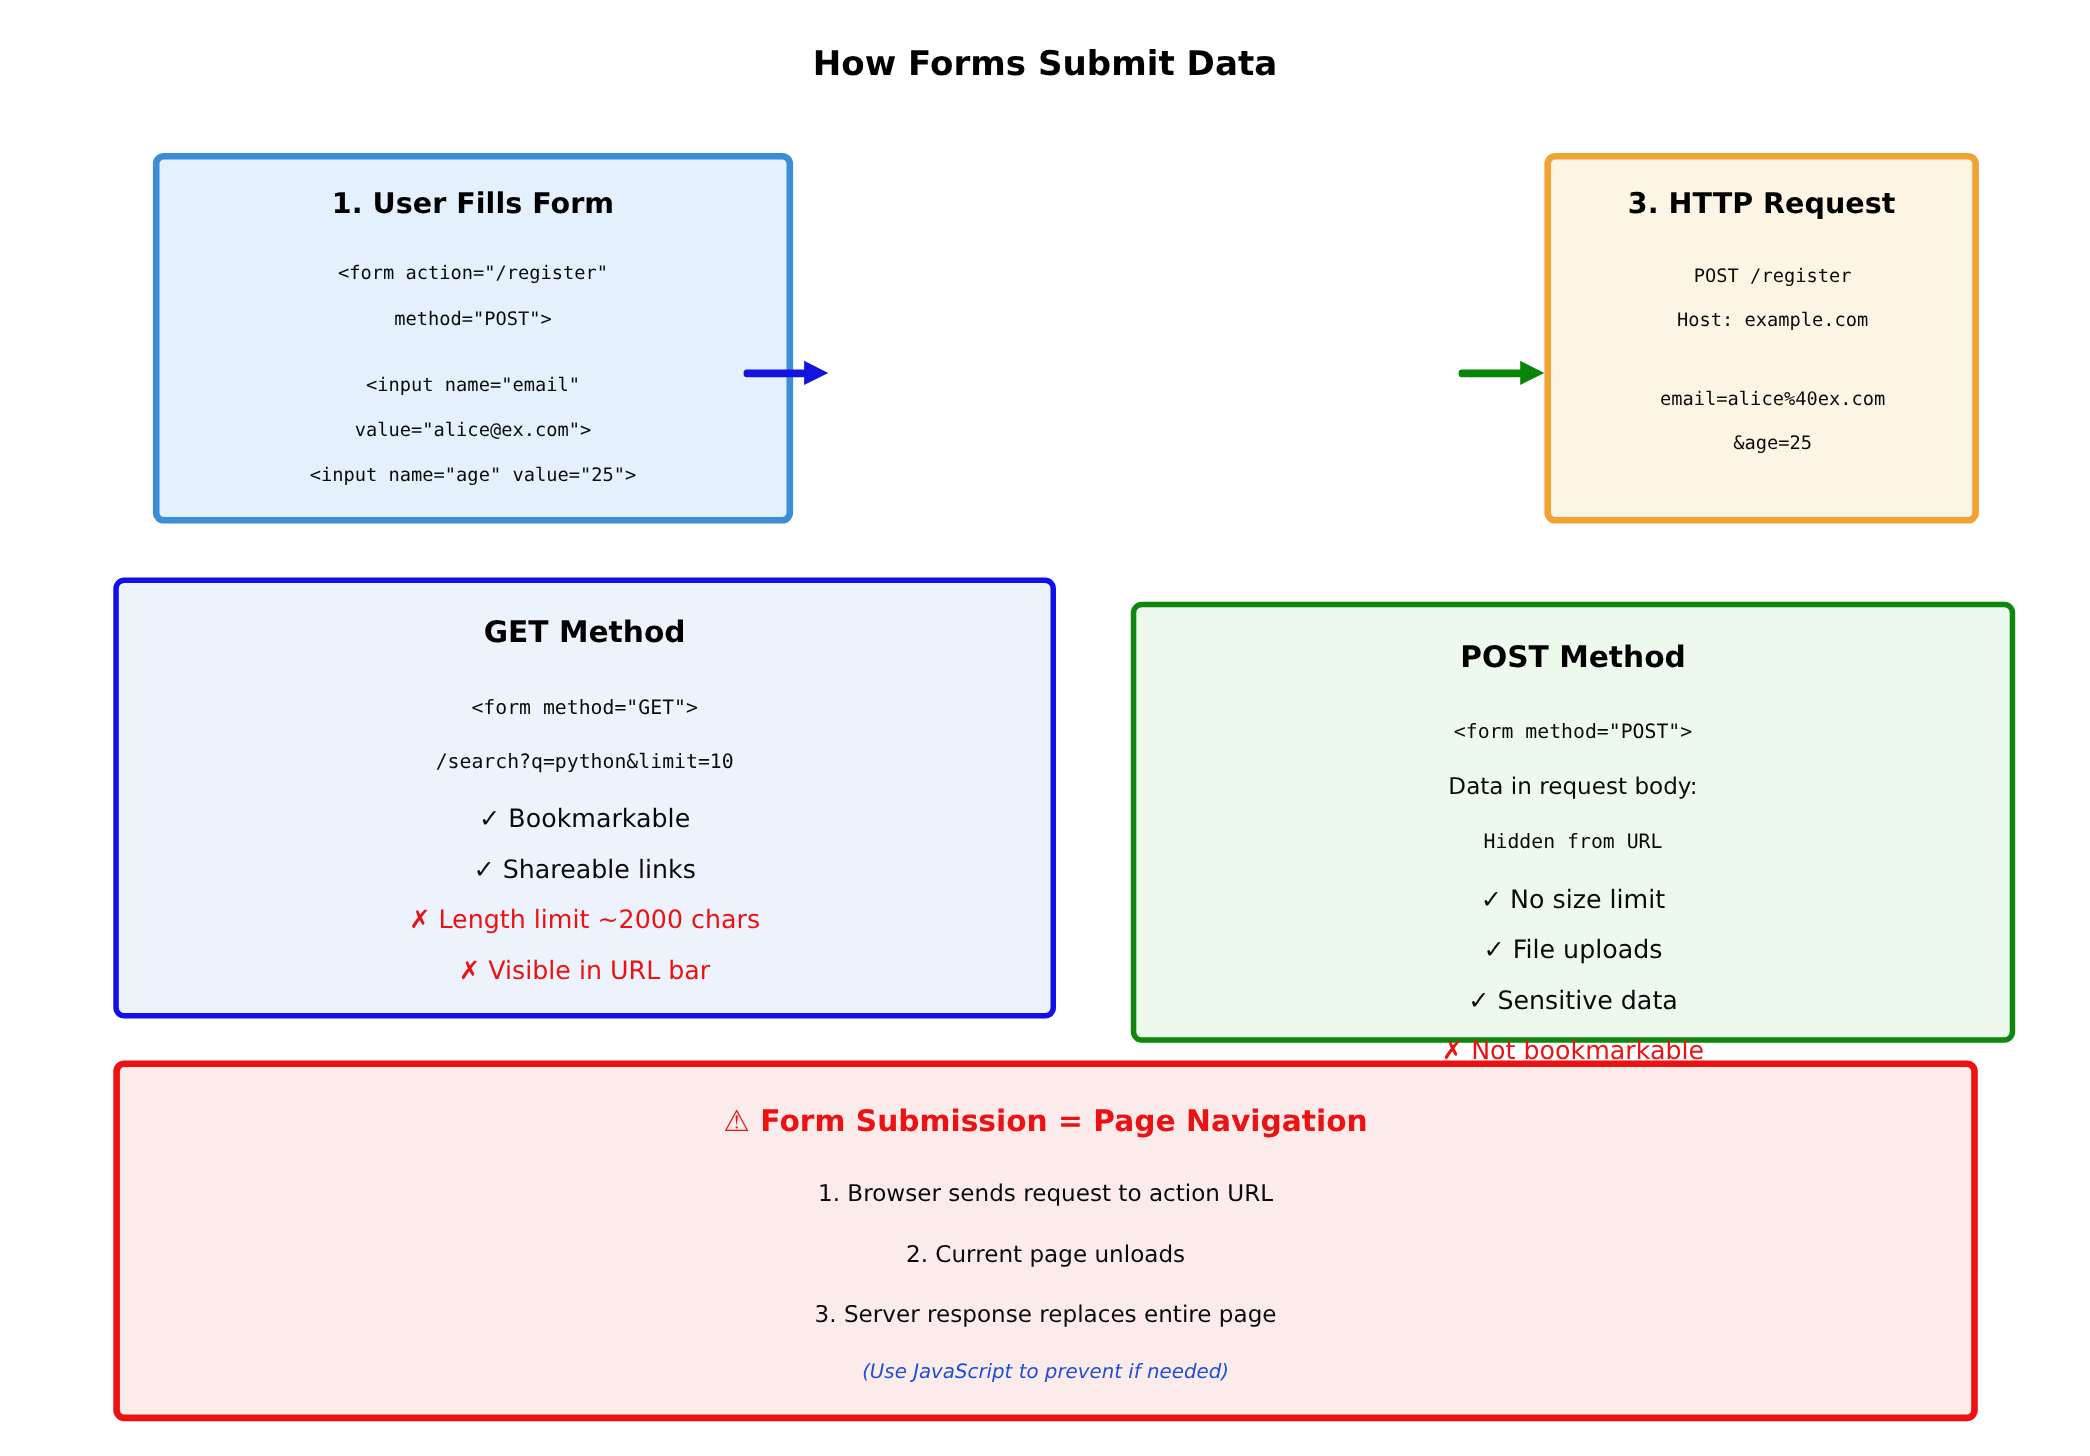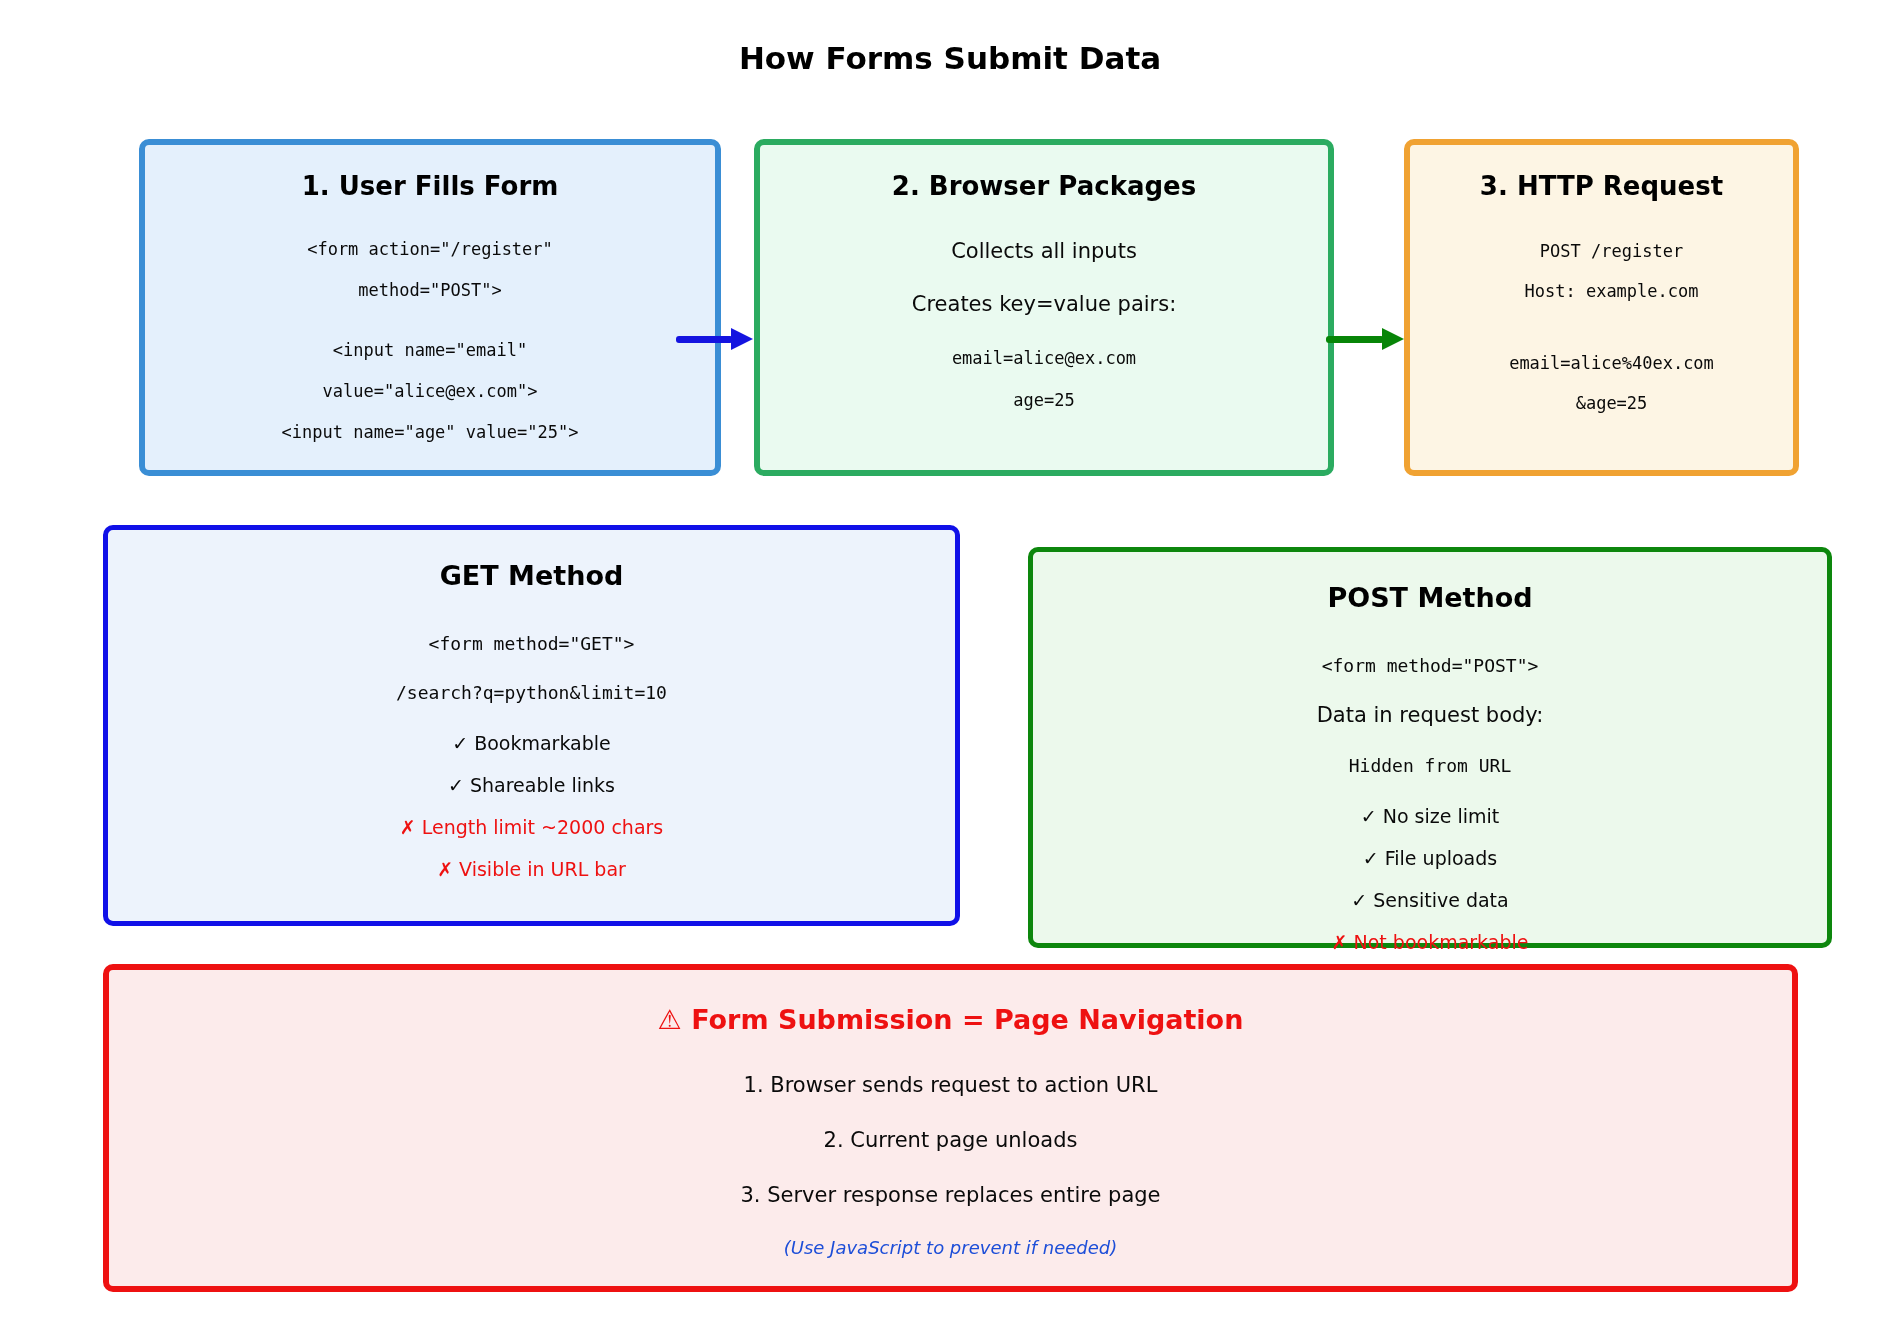--- a/index.html
+++ b/index.html
@@ -20,21 +20,21 @@
     position:absolute;
     box-sizing:border-box;
     border-radius:10px;
     text-align:center;
   }
   .box h2{
     font-size:26px;font-weight:bold;margin:0;color:#000000;
   }
   .mono{font-family:"DejaVu Sans Mono", monospace;font-size:17px;}
   .sans{font-size:21px;}
-  .item{font-size:19px;}
+  .item{font-size:23px;}
   .bad{color:#ee1111;}
   
   .flow1{left:103px;top:139px;width:582px;height:337px;border:6px solid #3a8ed5;background:#e4f0fc;margin-left:36px;}
   .flow2{left:754px;top:139px;width:580px;height:337px;border:6px solid #2bab60;background:#eafaf0;}
   .flow3{left:1404px;top:139px;width:395px;height:337px;border:6px solid #f0a232;background:#fdf5e4;text-align:center;}
   .flow1 h2,.flow2 h2,.flow3 h2{margin-top:26px;}
   .flow1 .mono{margin-top:21px;}
   .flow1 .first{margin-top:38px;}
   .flow1 .gap{margin-top:40px;}
   .flow2 .sans{margin-top:29px;}
@@ -85,27 +85,20 @@
     <div class="mono gap">&lt;input name="email"</div>
     <div class="mono">value="alice@ex.com"&gt;</div>
     <div class="mono">&lt;input name="age" value="25"&gt;</div>
   </section>
 
   <div class="arrow arrow-blue">
     <div class="shaft"></div>
     <div class="head"></div>
   </div>
 
-  <section class="box flow2">
-    <h2>2. Browser Packages</h2>
-    <div class="sans first">Collects all inputs</div>
-    <div class="sans">Creates key=value pairs:</div>
-    <div class="mono monofirst">email=alice@ex.com</div>
-    <div class="mono">age=25</div>
-  </section>
 
   <div class="arrow arrow-green">
     <div class="shaft"></div>
     <div class="head"></div>
   </div>
 
   <section class="box flow3">
     <h2>3. HTTP Request</h2>
     <div class="mono first">POST /register</div>
     <div class="mono">Host: example.com</div>

